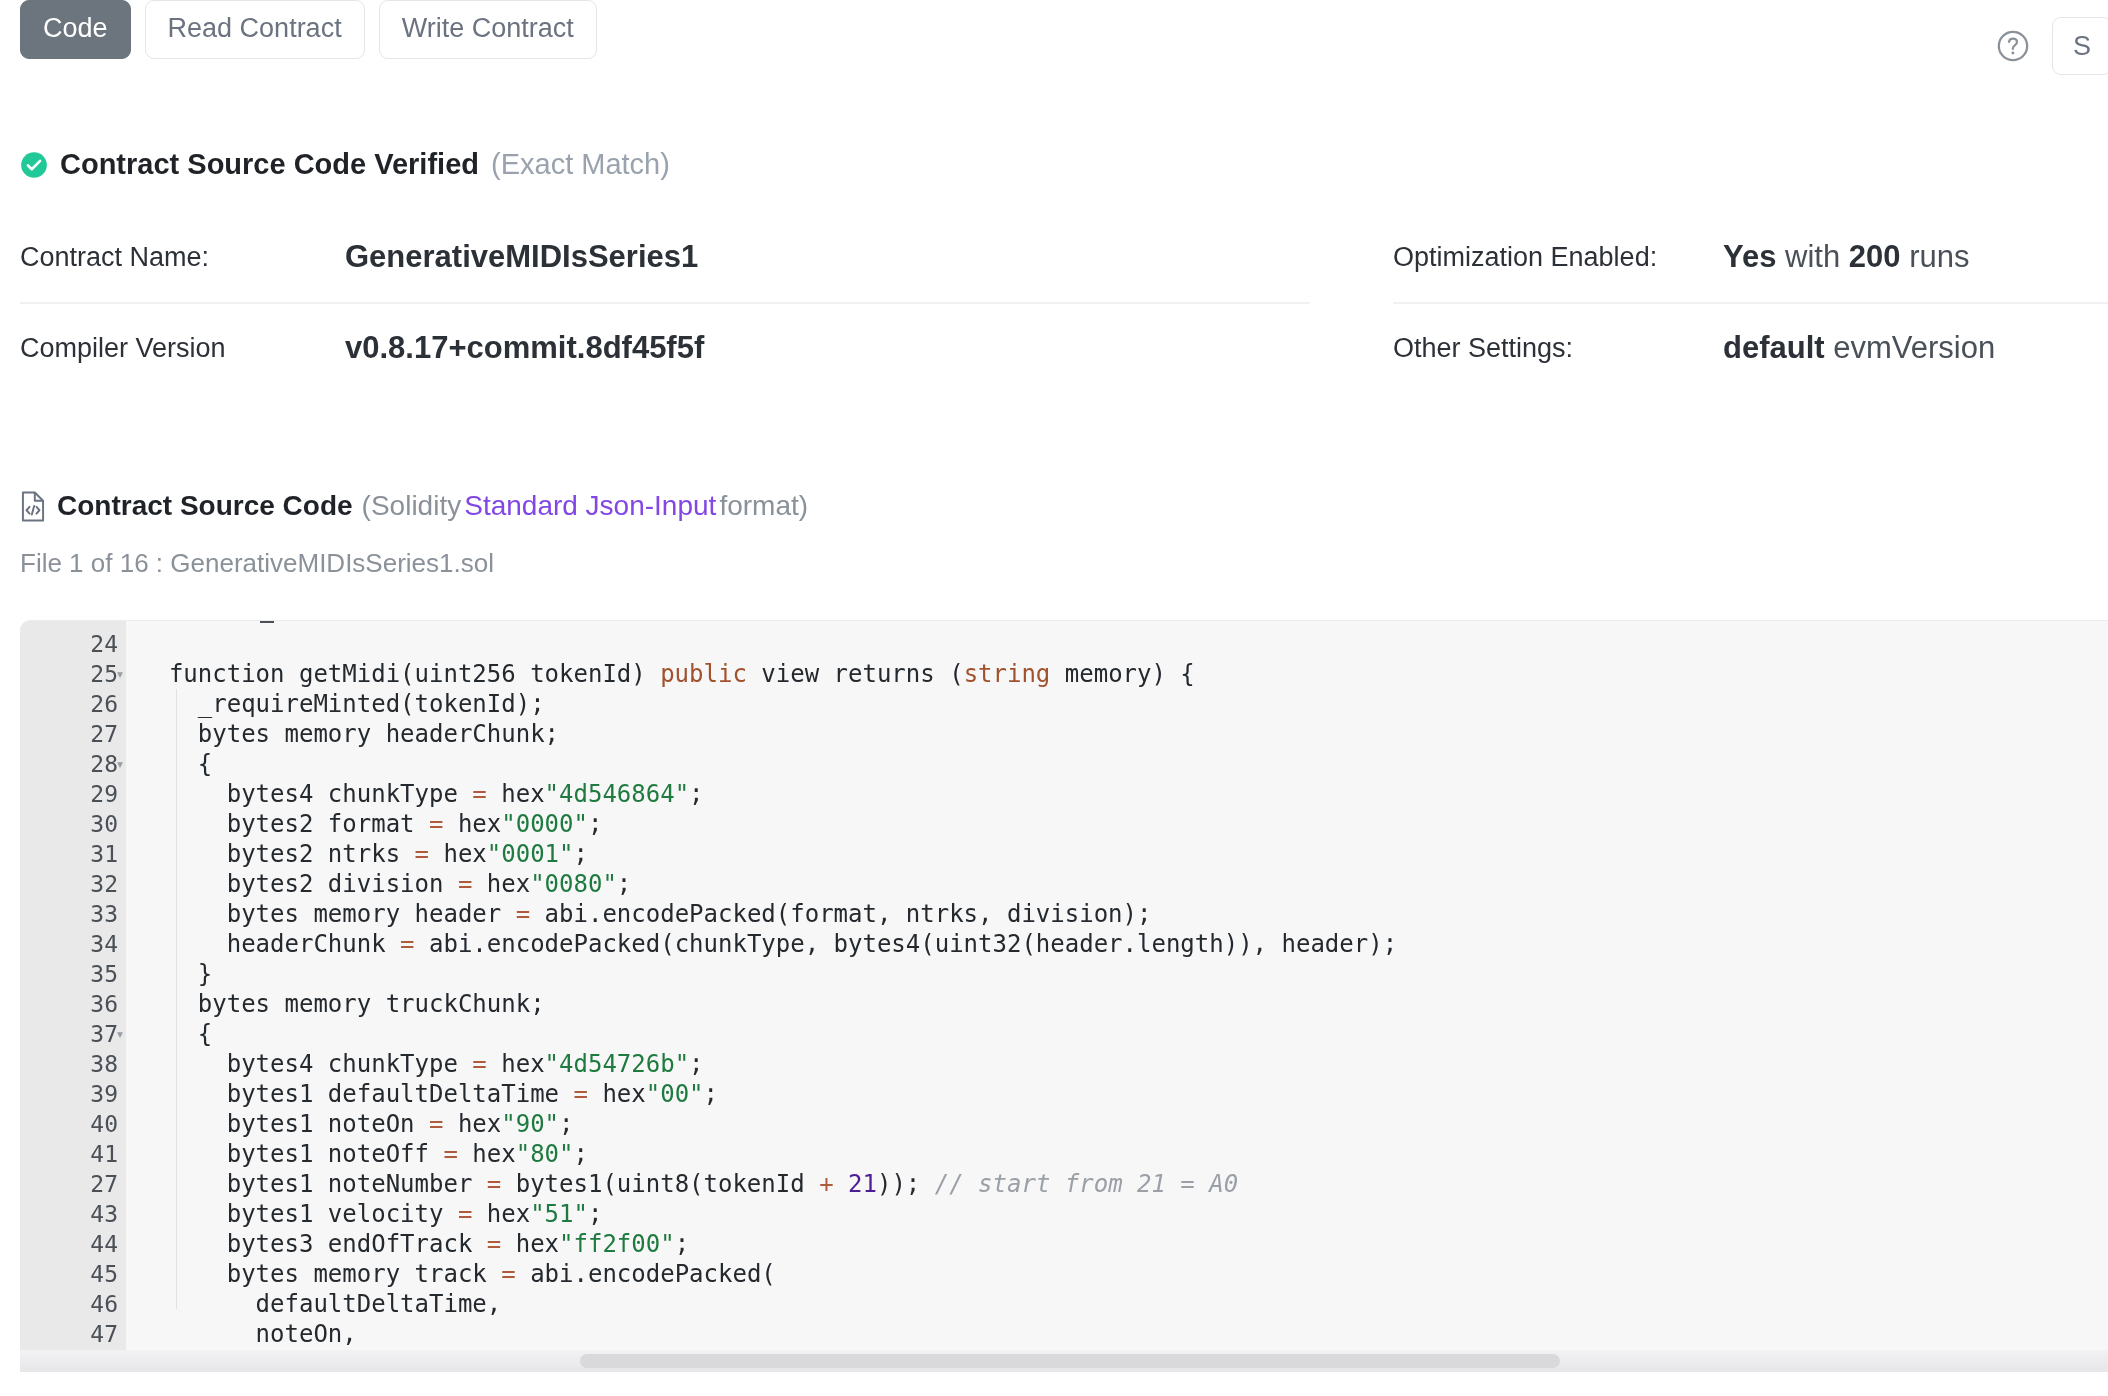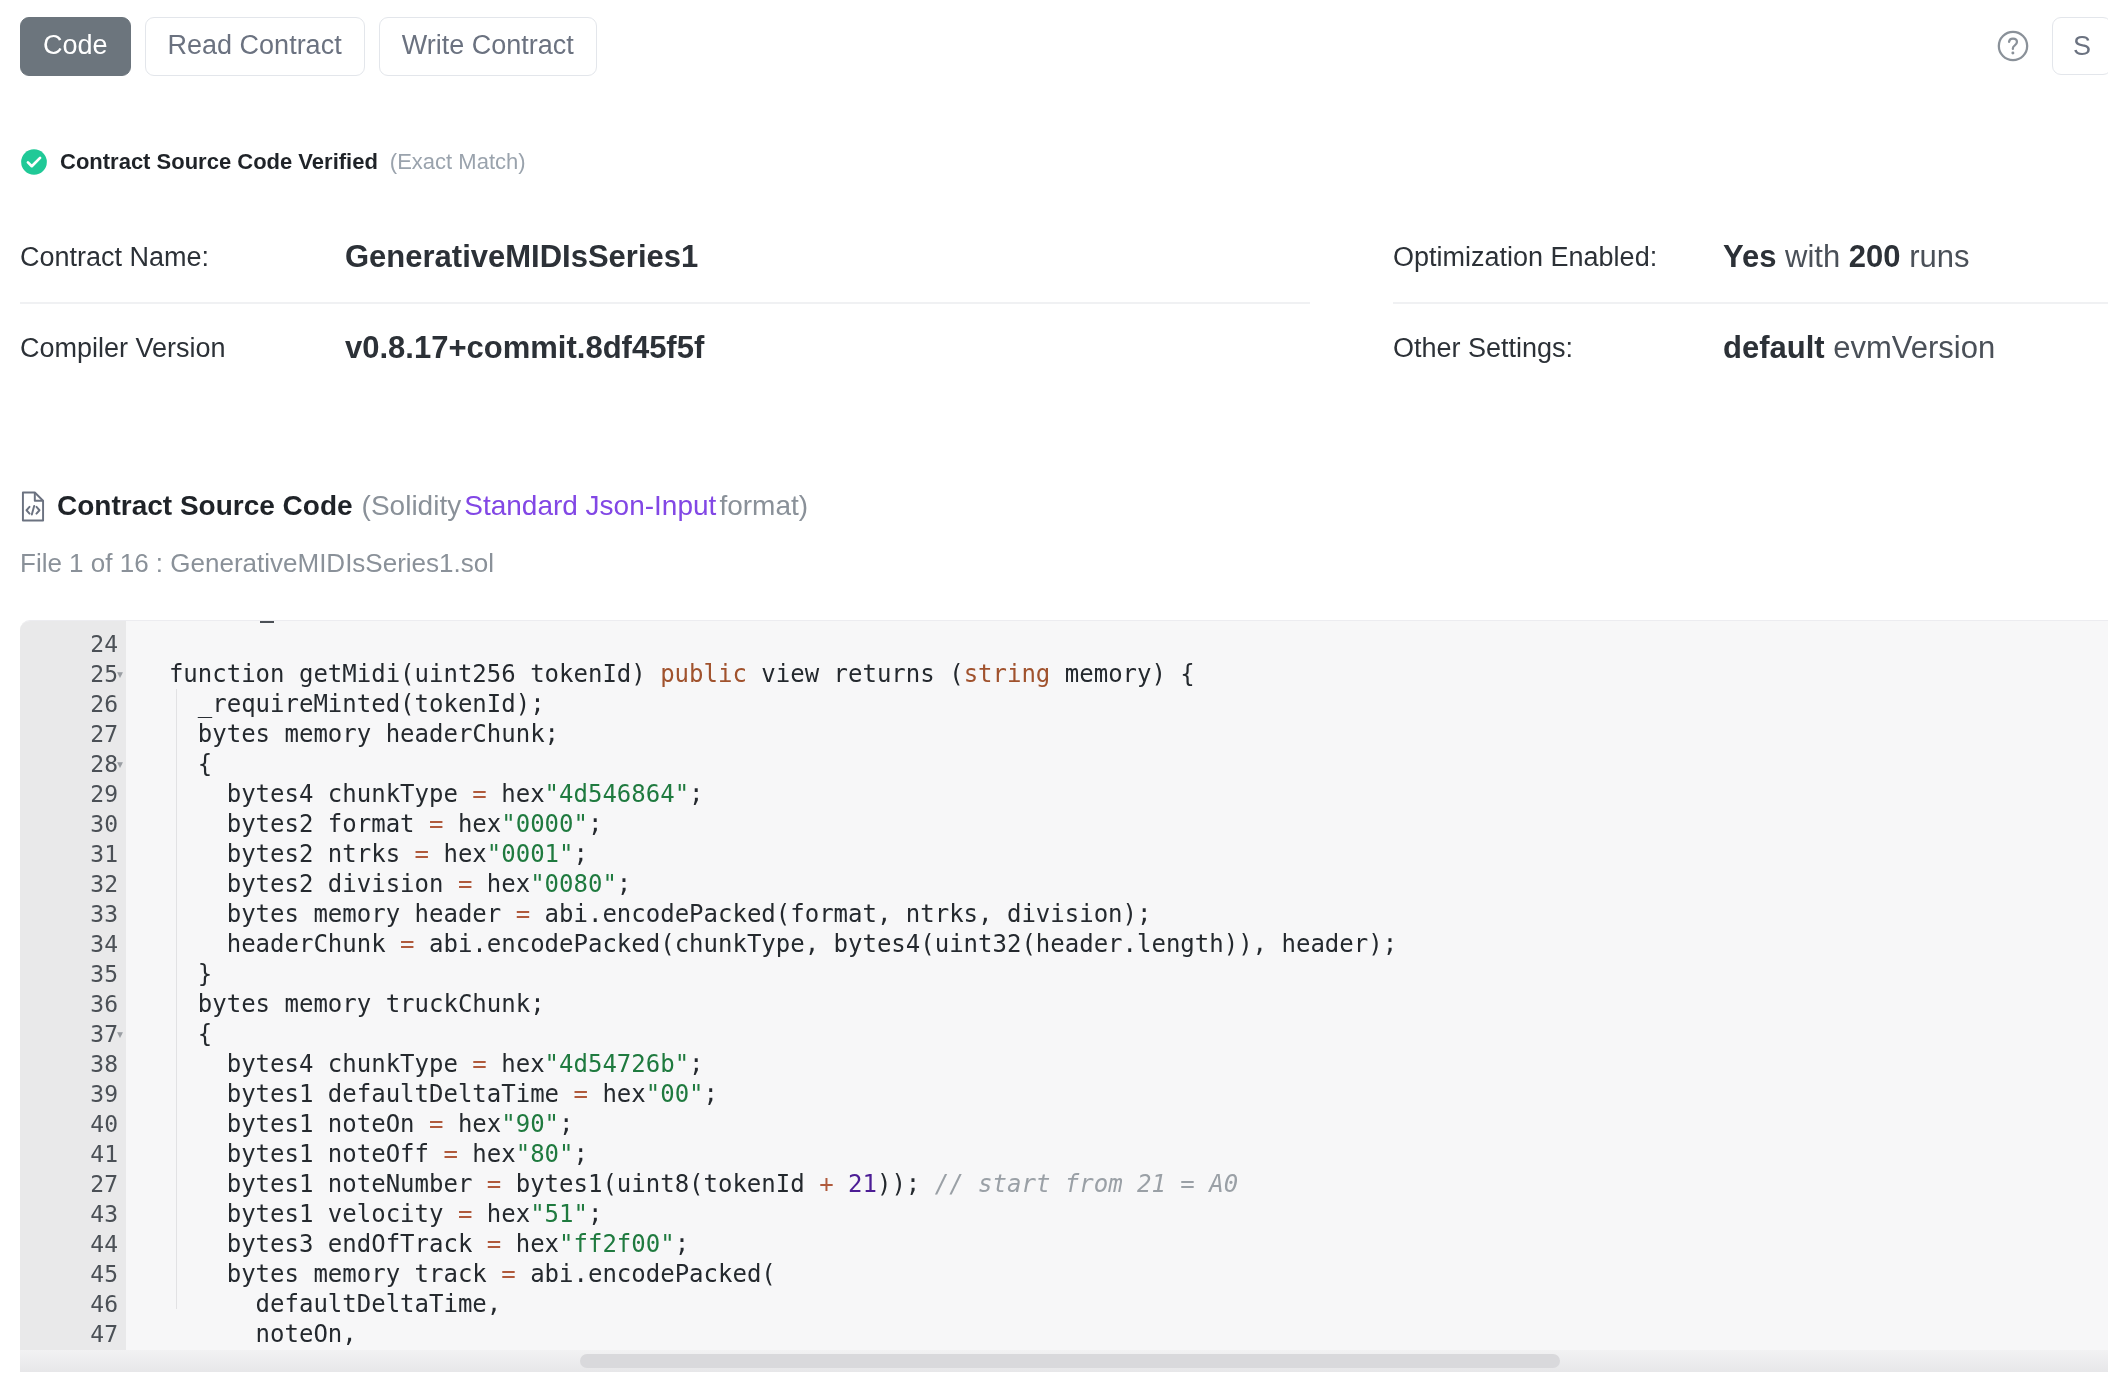--- a/index.html
+++ b/index.html
@@ -8,21 +8,21 @@
     width: 2108px; height: 1396px;
     background: #ffffff;
     font-family: "Liberation Sans", sans-serif;
     overflow: hidden;
   }
   .page { position: relative; width: 2108px; height: 1396px; background:#fff; }
 
   
   .tabrow {
     position: absolute; left: 0; top: 0; width: 2108px; height: 92px;
-    display: flex; align-items: center; padding-left: 20px;
+    display: flex; align-items: flex-start; padding-left: 20px;
   }
   .tab {
     font-size: 27px; line-height: 1;
     padding: 14px 22px 16px 22px;
     border-radius: 9px;
     margin-right: 14px;
     white-space: nowrap;
     cursor: pointer;
     border: 1px solid transparent;
   }
@@ -38,21 +38,21 @@
     border: 1px solid #e3e6eb; background:#fff; border-radius: 9px;
     height: 58px; display:flex; align-items:center;
     font-size: 27px; color:#6b7280; padding: 0 20px;
     white-space: nowrap; overflow: hidden;
   }
 
   
   .verified {
     position: absolute; left: 20px; top: 148px;
     display: flex; align-items: center; gap: 12px;
-    font-size: 22px;
+    font-size: 29px;
   }
   .check-badge { width: 28px; height: 28px; flex: 0 0 28px; display:block; }
   .verified-title { font-weight: bold; color: #1f2328; }
   .verified-sub   { color: #9aa3ad; font-weight: normal; }
 
   
   .meta { position: absolute; left: 0; top: 212px; width: 2108px; }
   .meta-col { position: absolute; top: 0; }
   .meta-col.left  { left: 20px;   width: 1290px; }
   .meta-col.right { left: 1393px; width: 1290px; }

